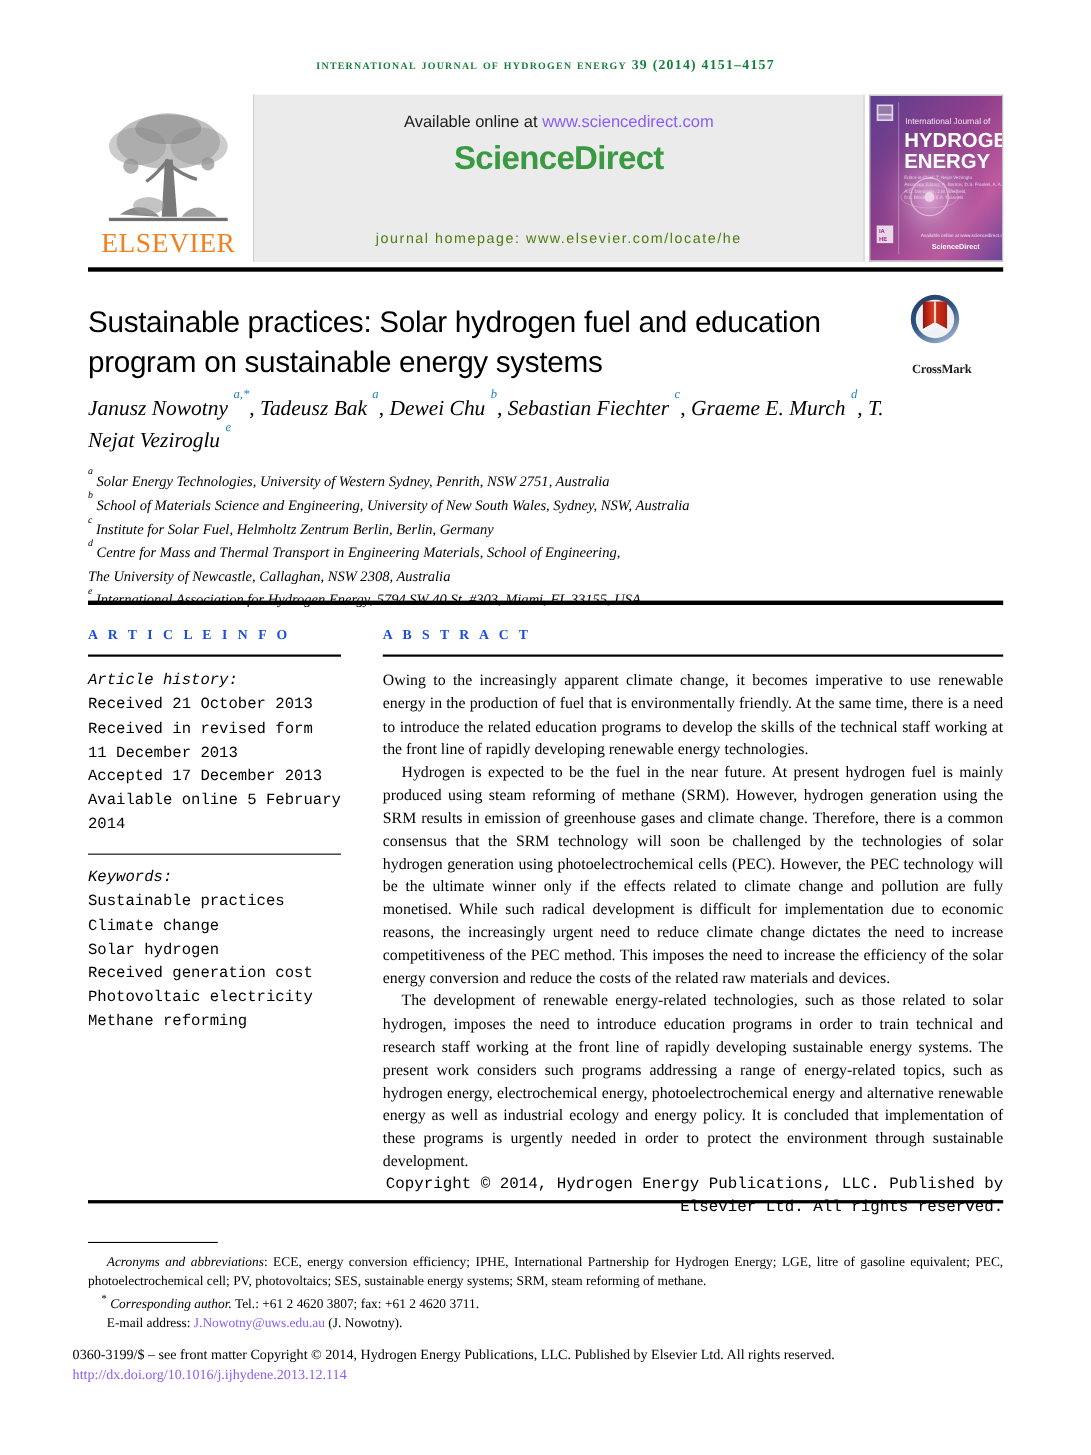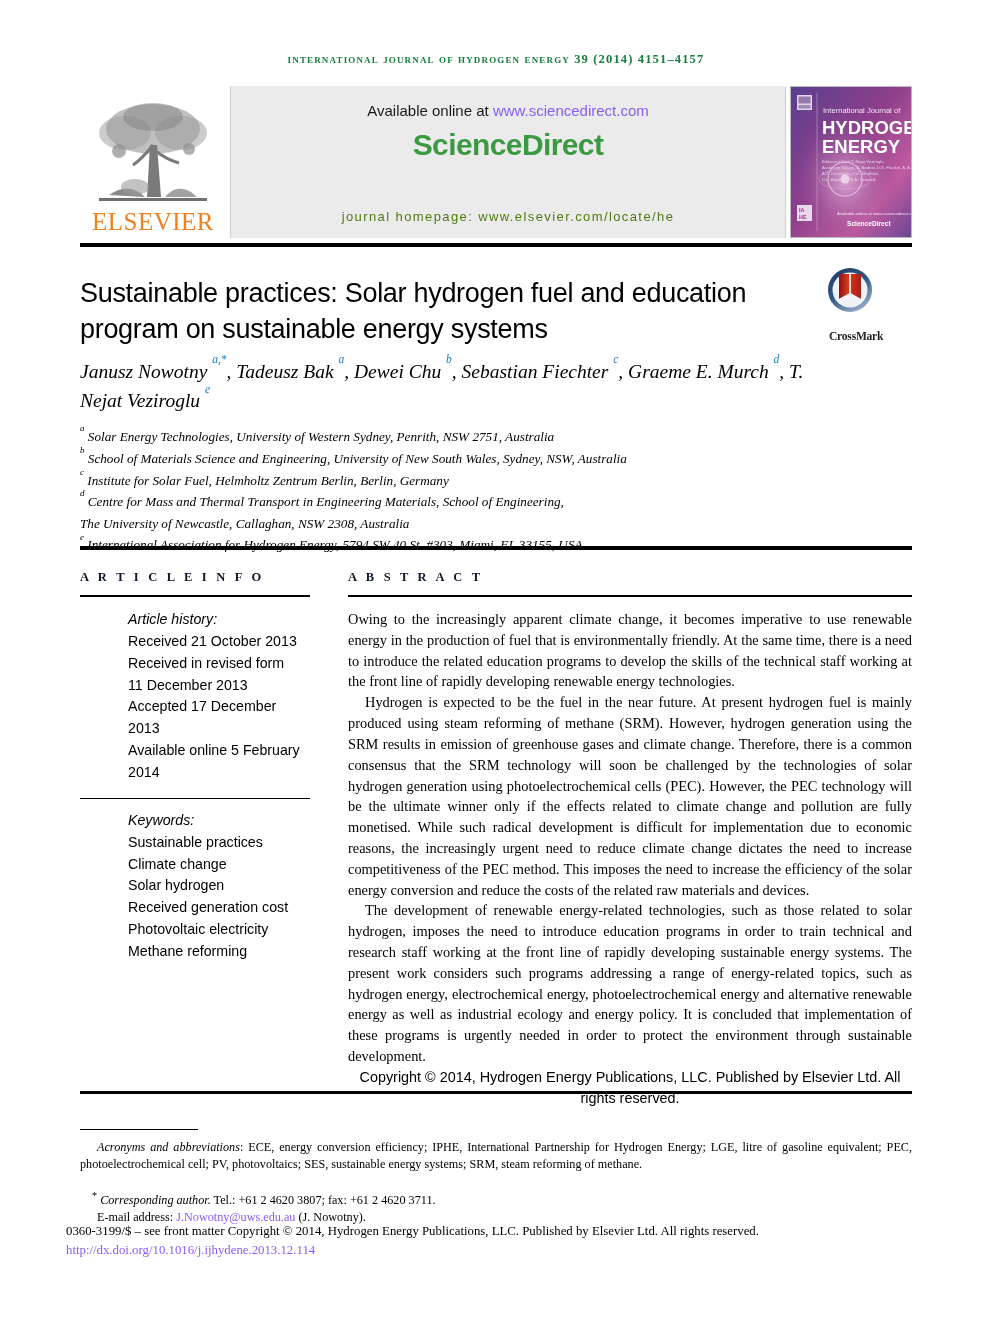--- a/index.html
+++ b/index.html
@@ -128,68 +128,67 @@
     color: #000;
   }
   .affils sup { font-size: 9px; top: -0.55em; position: relative; }
 
   
   .colhead {
     font-family: "Liberation Serif", serif;
     font-size: 12.5px;
     letter-spacing: 3.2px;
     font-weight: 600;
-    color: #0f172a;
+    color: #1d4ed8;
   }
   .info-col {
     position: absolute; left: 80px; top: 570px; width: 230px;
   }
   .abs-col {
     position: absolute; left: 348px; top: 570px; width: 564px;
   }
   .col-rule { height: 2px; background: #000; margin-top: 10px; margin-bottom: 12px; }
   .info-block {
-    font-family: Liberation Sans, sans-serif;
+    font-family: Liberation Mono, monospace;
     font-size: 14.2px;
     line-height: 1.54;
-    margin-left: 48px;
   }
   .info-block .lbl { font-style: italic; }
   .kw-rule { height: 1px; background: #000; margin: 14px 0 11px 0; width: 230px; }
 
   .abs-p {
     font-family: "Liberation Serif", serif;
     font-size: 14.4px;
     line-height: 1.445;
     text-align: justify;
     margin: 0;
   }
   .abs-p.indent { text-indent: 17px; }
   .abs-copy {
-    font-family: Liberation Sans, sans-serif;
+    font-family: Liberation Mono, monospace;
     font-size: 14.4px;
     line-height: 1.445;
-    text-align: center;
+    text-align: right;
     margin: 0;
   }
 
   
   .footrule-full { position: absolute; left: 80px; top: 1091px; width: 832px; height: 3px; background: #000; }
   .footnote-sep { position: absolute; left: 80px; top: 1129px; width: 118px; height: 1px; background: #000; }
 
   .footnotes {
     position: absolute; left: 80px; top: 1139px; width: 832px;
     font-family: "Liberation Serif", serif;
     font-size: 12.2px;
     line-height: 1.42;
     text-align: justify;
   }
   .footnotes .acr { text-indent: 17px; }
   .footnotes i { font-style: italic; }
-  .corr { text-indent: 12px; margin-top: 15px; }
+  .corr { text-indent: 12px; margin-top: 1px; }
   .email { text-indent: 17px; }
   a.link { color: #8b5cf6; text-decoration: none; }
 
   .frontmatter {
     position: absolute; left: 66px; top: 1222px; width: 832px;
     font-family: "Liberation Serif", serif;
     font-size: 12.8px;
     line-height: 1.45;
   }
   .doi { color: #1a7fc1; }

